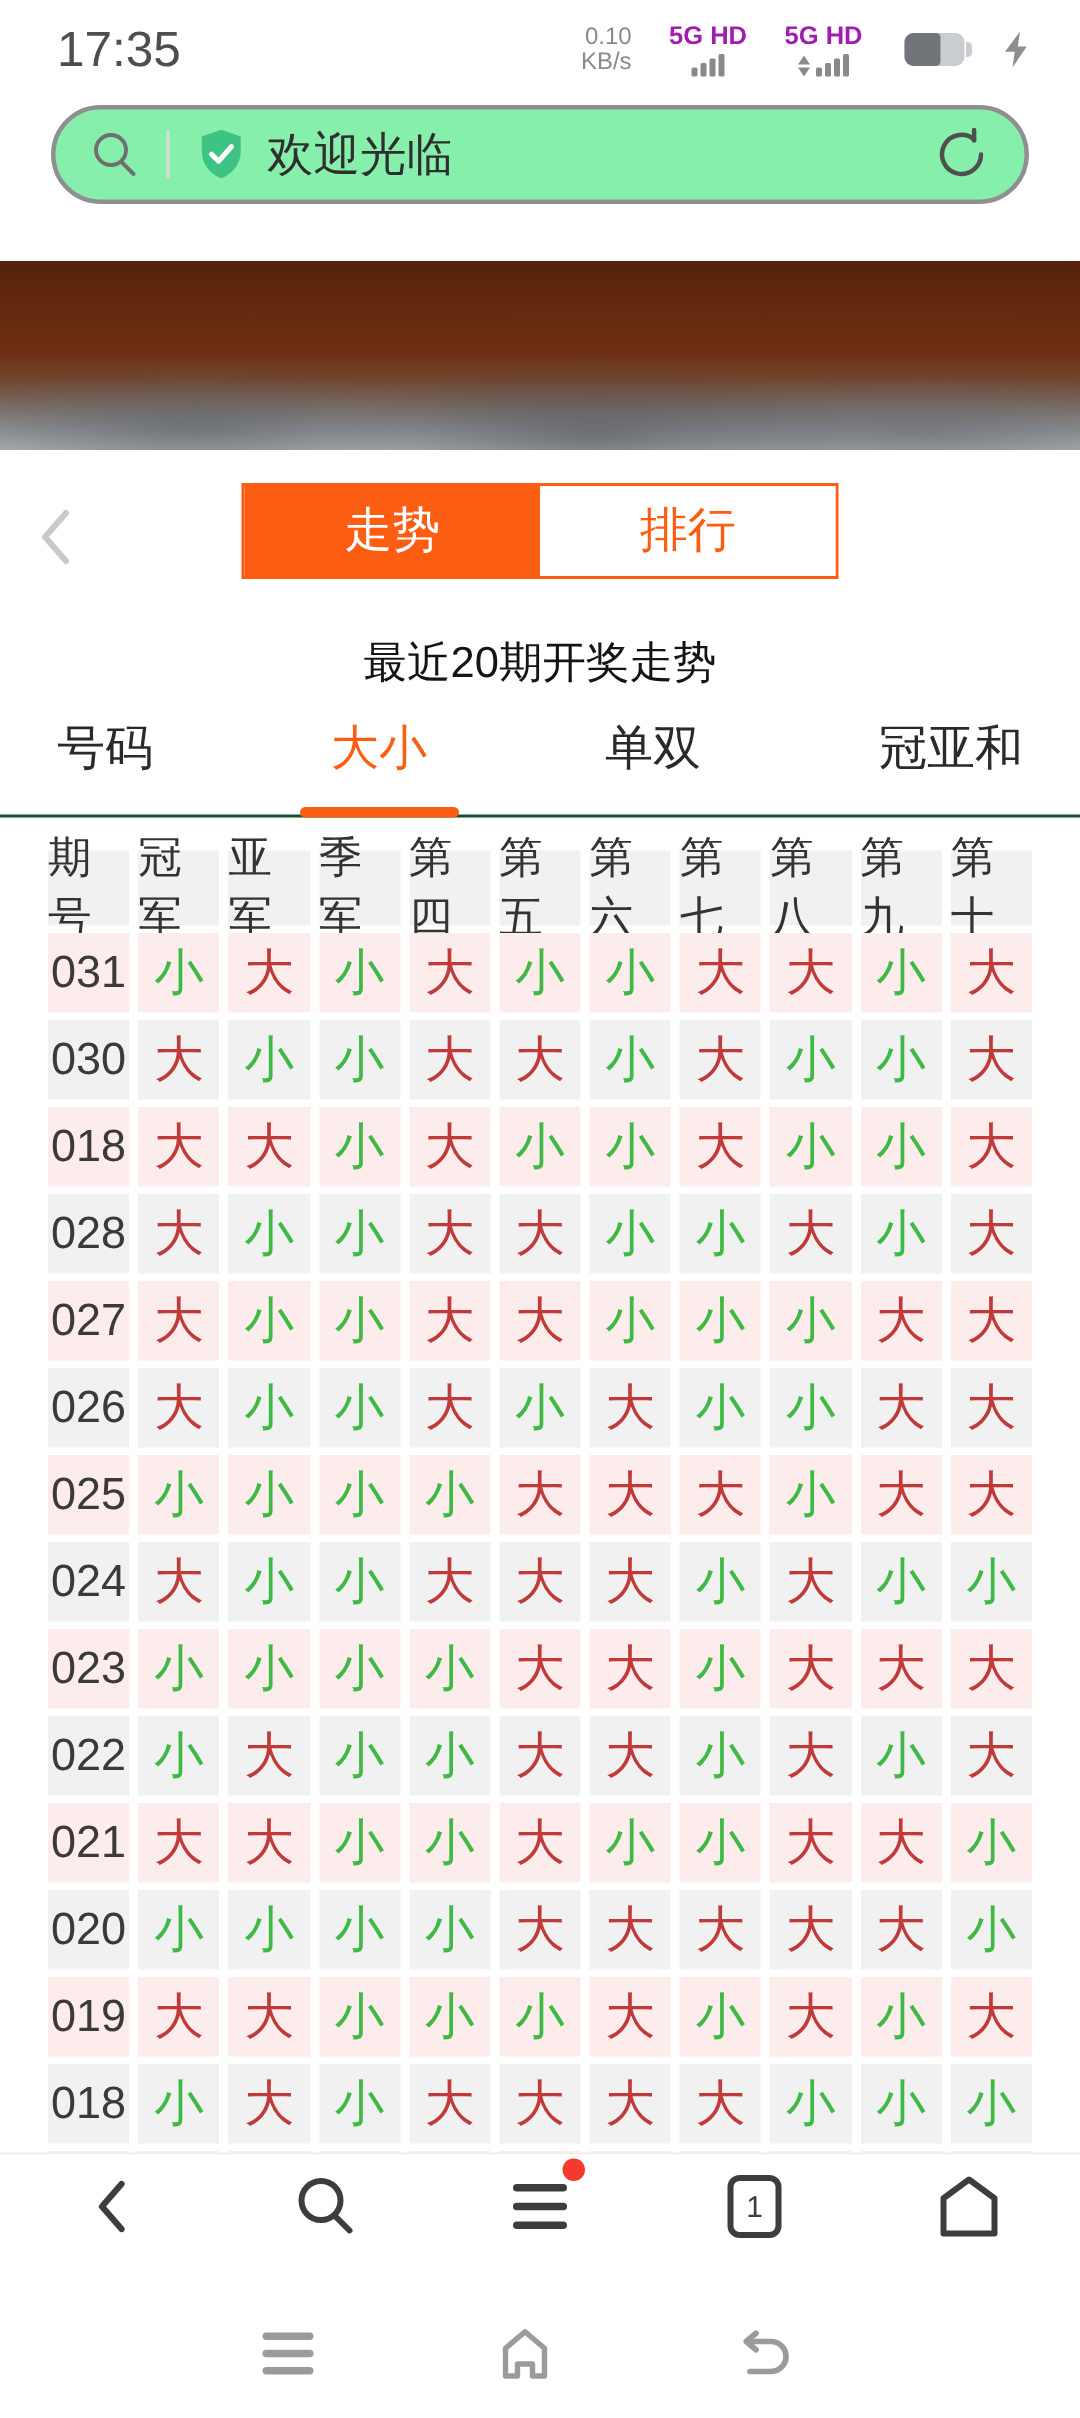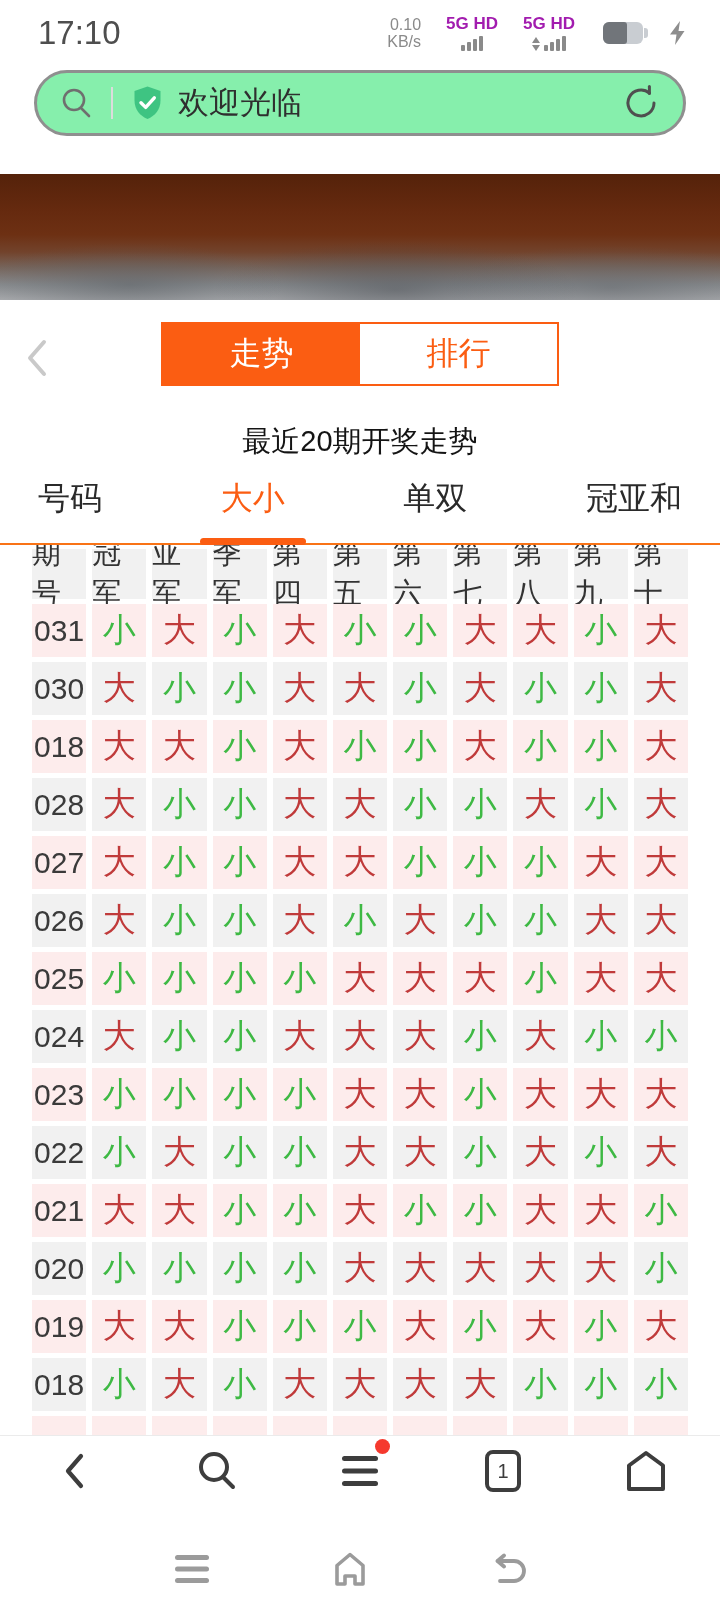--- a/index.html
+++ b/index.html
@@ -41,28 +41,28 @@
   .seg-section { height:155px; position:relative; padding-top:22px; }
   .back-chevron { position:absolute; left:22px; top:36px; }
   .segmented { width:398px; margin:0 auto; display:flex; border:2px solid var(--orange); height:64px; }
   .seg-btn { flex:1; display:flex; align-items:center; justify-content:center; font-size:32px; }
   .seg-active { background:var(--orange); color:#fff; }
   .seg-inactive { background:#fff; color:var(--orange); }
   .subtitle { text-align:center; margin-top:36px; font-size:29px; color:#141414; font-weight:500; }
 
   
   .cat-tabs { height:90px; display:flex; align-items:flex-start; justify-content:space-between;
-    padding:0 38px; border-bottom:2px solid #f97316; font-size:32px; color:#2a2a2a; }
+    padding:0 38px; border-bottom:2px solid #14532d; font-size:32px; color:#2a2a2a; }
   .cat-tab { position:relative; height:100%; display:flex; align-items:center; cursor:pointer; }
   .cat-tab.active { color:var(--orange); }
   .cat-tab.active::after { content:""; position:absolute; left:50%; transform:translateX(-50%);
     bottom:-2px; width:106px; height:7px; background:var(--orange); border-radius:4px; }
 
   
-  .table-wrap { height:890px; padding:4px 32px 0; overflow:hidden; }
+  .table-wrap { height:890px; padding:22px 32px 0; overflow:hidden; }
   .grid { display:grid; grid-template-columns:repeat(11,1fr); column-gap:6px; row-gap:5px; }
   .cell { display:flex; align-items:center; justify-content:center; height:53px; }
   .cell.hdr { height:50px; background:#f1f1f1; font-size:29px; color:#333; }
   .cell.period { font-size:30px; color:#3a3a3a; }
   .row-pink { background:#fdecec; }
   .row-gray { background:#f1f1f1; }
   .val-big { color:var(--big-red); font-size:33px; }
   .val-small { color:var(--small-green); font-size:33px; }
 
   
@@ -72,21 +72,21 @@
   .badge { position:absolute; top:-6px; right:-4px; width:15px; height:15px; border-radius:50%; background:var(--badge-red); }
 
   
   .system-nav { height:107px; display:flex; justify-content:center; gap:118px; padding-top:44px; padding-right:20px; }
   .sn-item { width:40px; height:40px; display:flex; align-items:center; justify-content:center; }
 </style>
 </head>
 <body>
 
 <div class="status-bar">
-  <div class="time">17:10</div>
+  <div class="time">17:35</div>
   <div class="status-right">
     <div class="speed">
       <div>0.10</div>
       <div>KB/s</div>
     </div>
     <div class="sim">
       <div class="sim-label">5G HD</div>
       <div class="bars">
         <div class="bar" style="height:6px"></div>
           <div class="bar" style="height:9px"></div>

